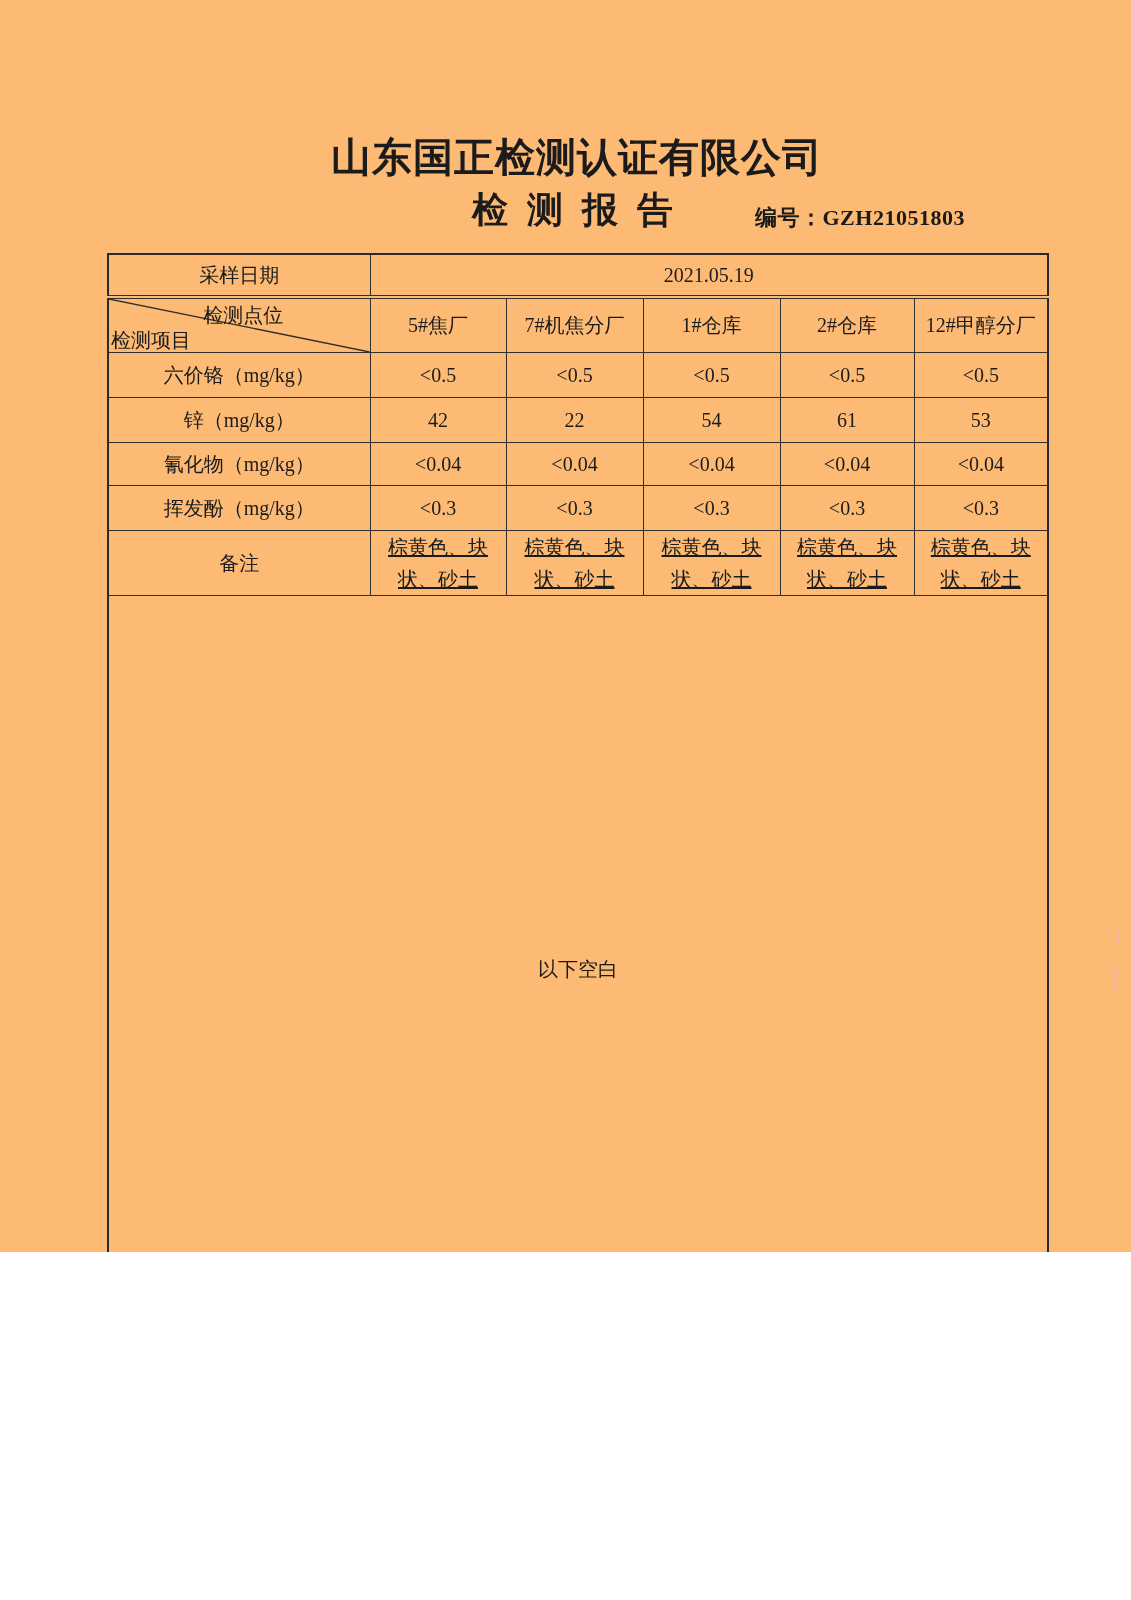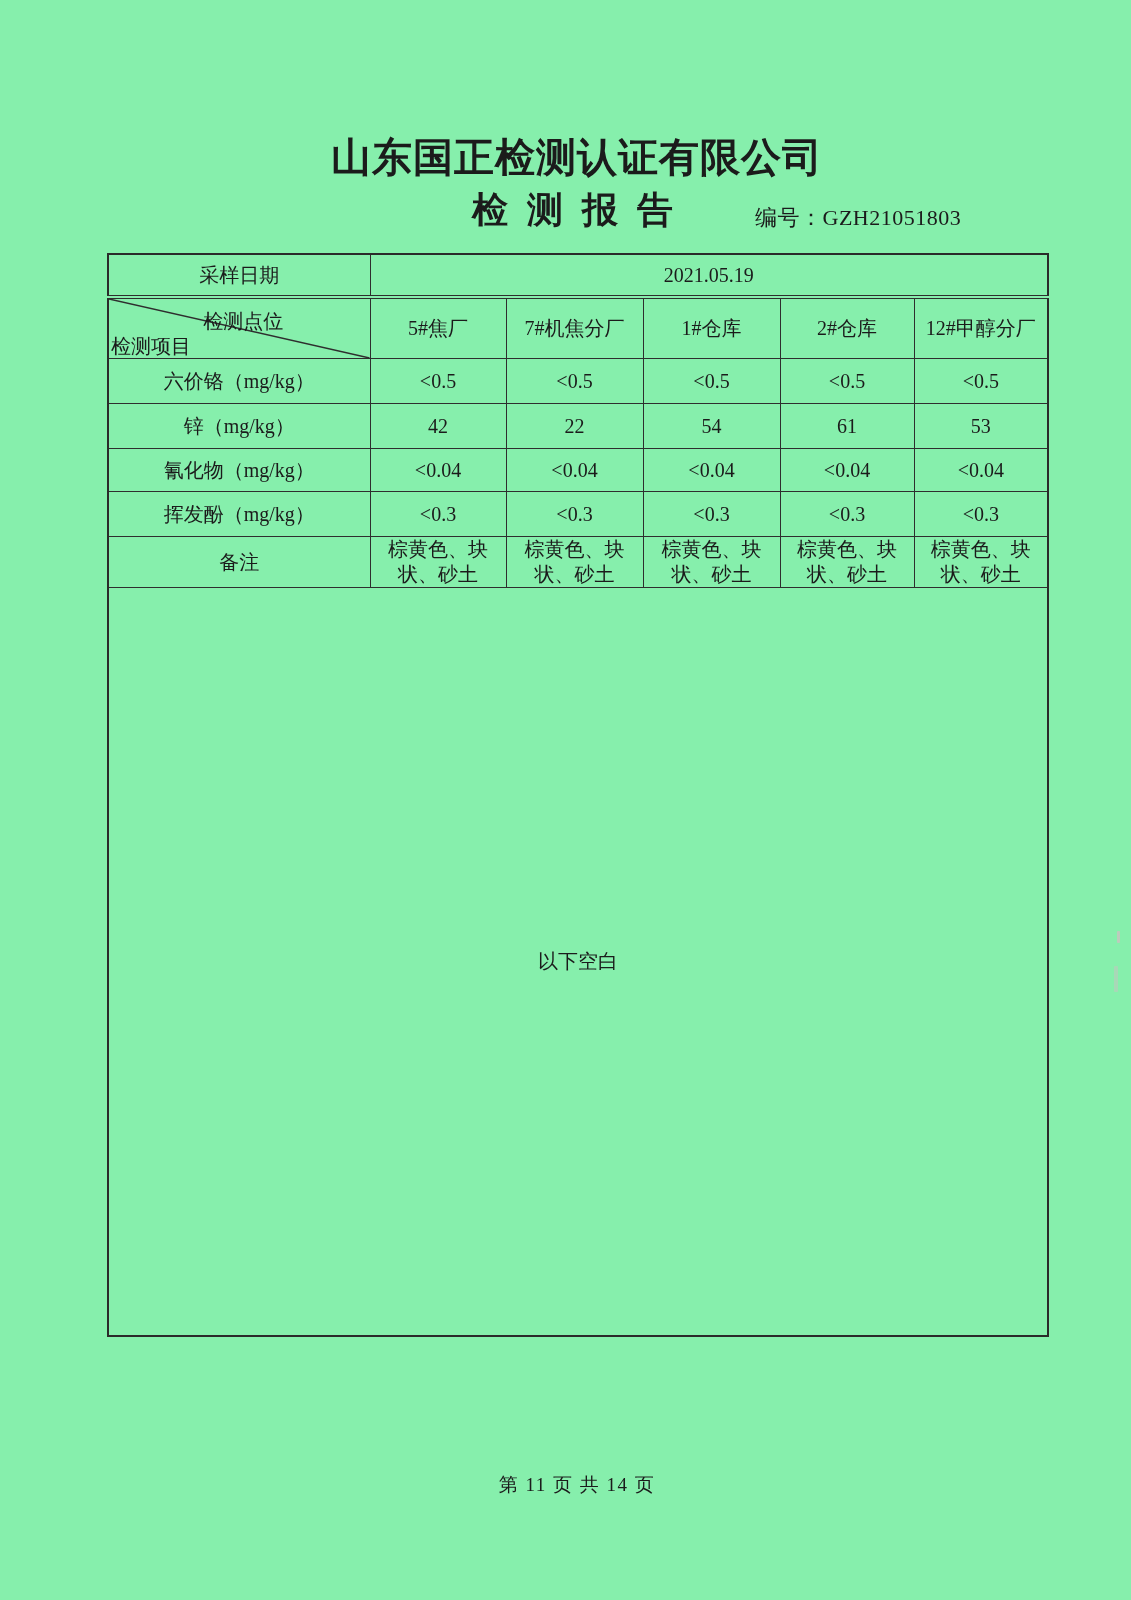--- a/index.html
+++ b/index.html
@@ -1,21 +1,21 @@
 <!DOCTYPE html>
 <html><head>
 <meta charset="utf-8">
 <style>
   * { box-sizing: border-box; }
   html, body { margin: 0; padding: 0; background: #ffffff; }
   .page {
     position: relative;
     width: 1131px;
-    height: 1600px;
-    background: #86efac;
+    height: 1252px;
+    background: #fdba74;
     font-family: "Liberation Serif", "DejaVu Serif", serif;
     color: #1b1b1b;
     overflow: hidden;
   }
   .company-title {
     position: absolute;
     top: 130px;
     left: 107px;
     width: 940px;
     text-align: center;
@@ -35,20 +35,21 @@
     letter-spacing: 5px;
     white-space: nowrap;
   }
   .report-no {
     position: absolute;
     top: 203px;
     left: 755px;
     font-size: 22px;
     letter-spacing: 0.5px;
     white-space: nowrap;
+    font-weight: bold;
   }
   table.report-table {
     position: absolute;
     left: 107px;
     top: 253px;
     width: 940px;
     border-collapse: collapse;
     table-layout: fixed;
     border: 2px solid #2a2a2a;
   }
@@ -66,39 +67,40 @@
   tr.r-date   { height: 43px; }
   tr.r-head   { height: 52px; }
   tr.r-data   { height: 45px; }
   tr.r-data-s { height: 43px; }
   tr.r-ph     { height: 44px; }
   tr.r-remark { height: 51px; }
   tr.r-blank  { height: 748px; }
   td.site-header { font-size: 19px; }
   td.remark-cell {
     font-size: 18px;
-    line-height: 25px;
+    line-height: 32px;
     padding: 0 1px;
+    text-decoration: underline;
   }
   td.corner-cell {
     position: relative;
     padding: 0;
   }
   .corner-svg {
     position: absolute;
     top: 0; left: 0;
     width: 100%; height: 100%;
   }
   .corner-top {
     position: relative;
     text-align: center;
     padding-left: 8px;
     font-size: 20px;
     line-height: 26px;
-    margin-top: 9px;
+    margin-top: 3px;
   }
   .corner-bottom {
     position: relative;
     text-align: left;
     padding-right: 30px;
     font-size: 20px;
     line-height: 24px;
   }
   td.blank-cell {
     vertical-align: top;

